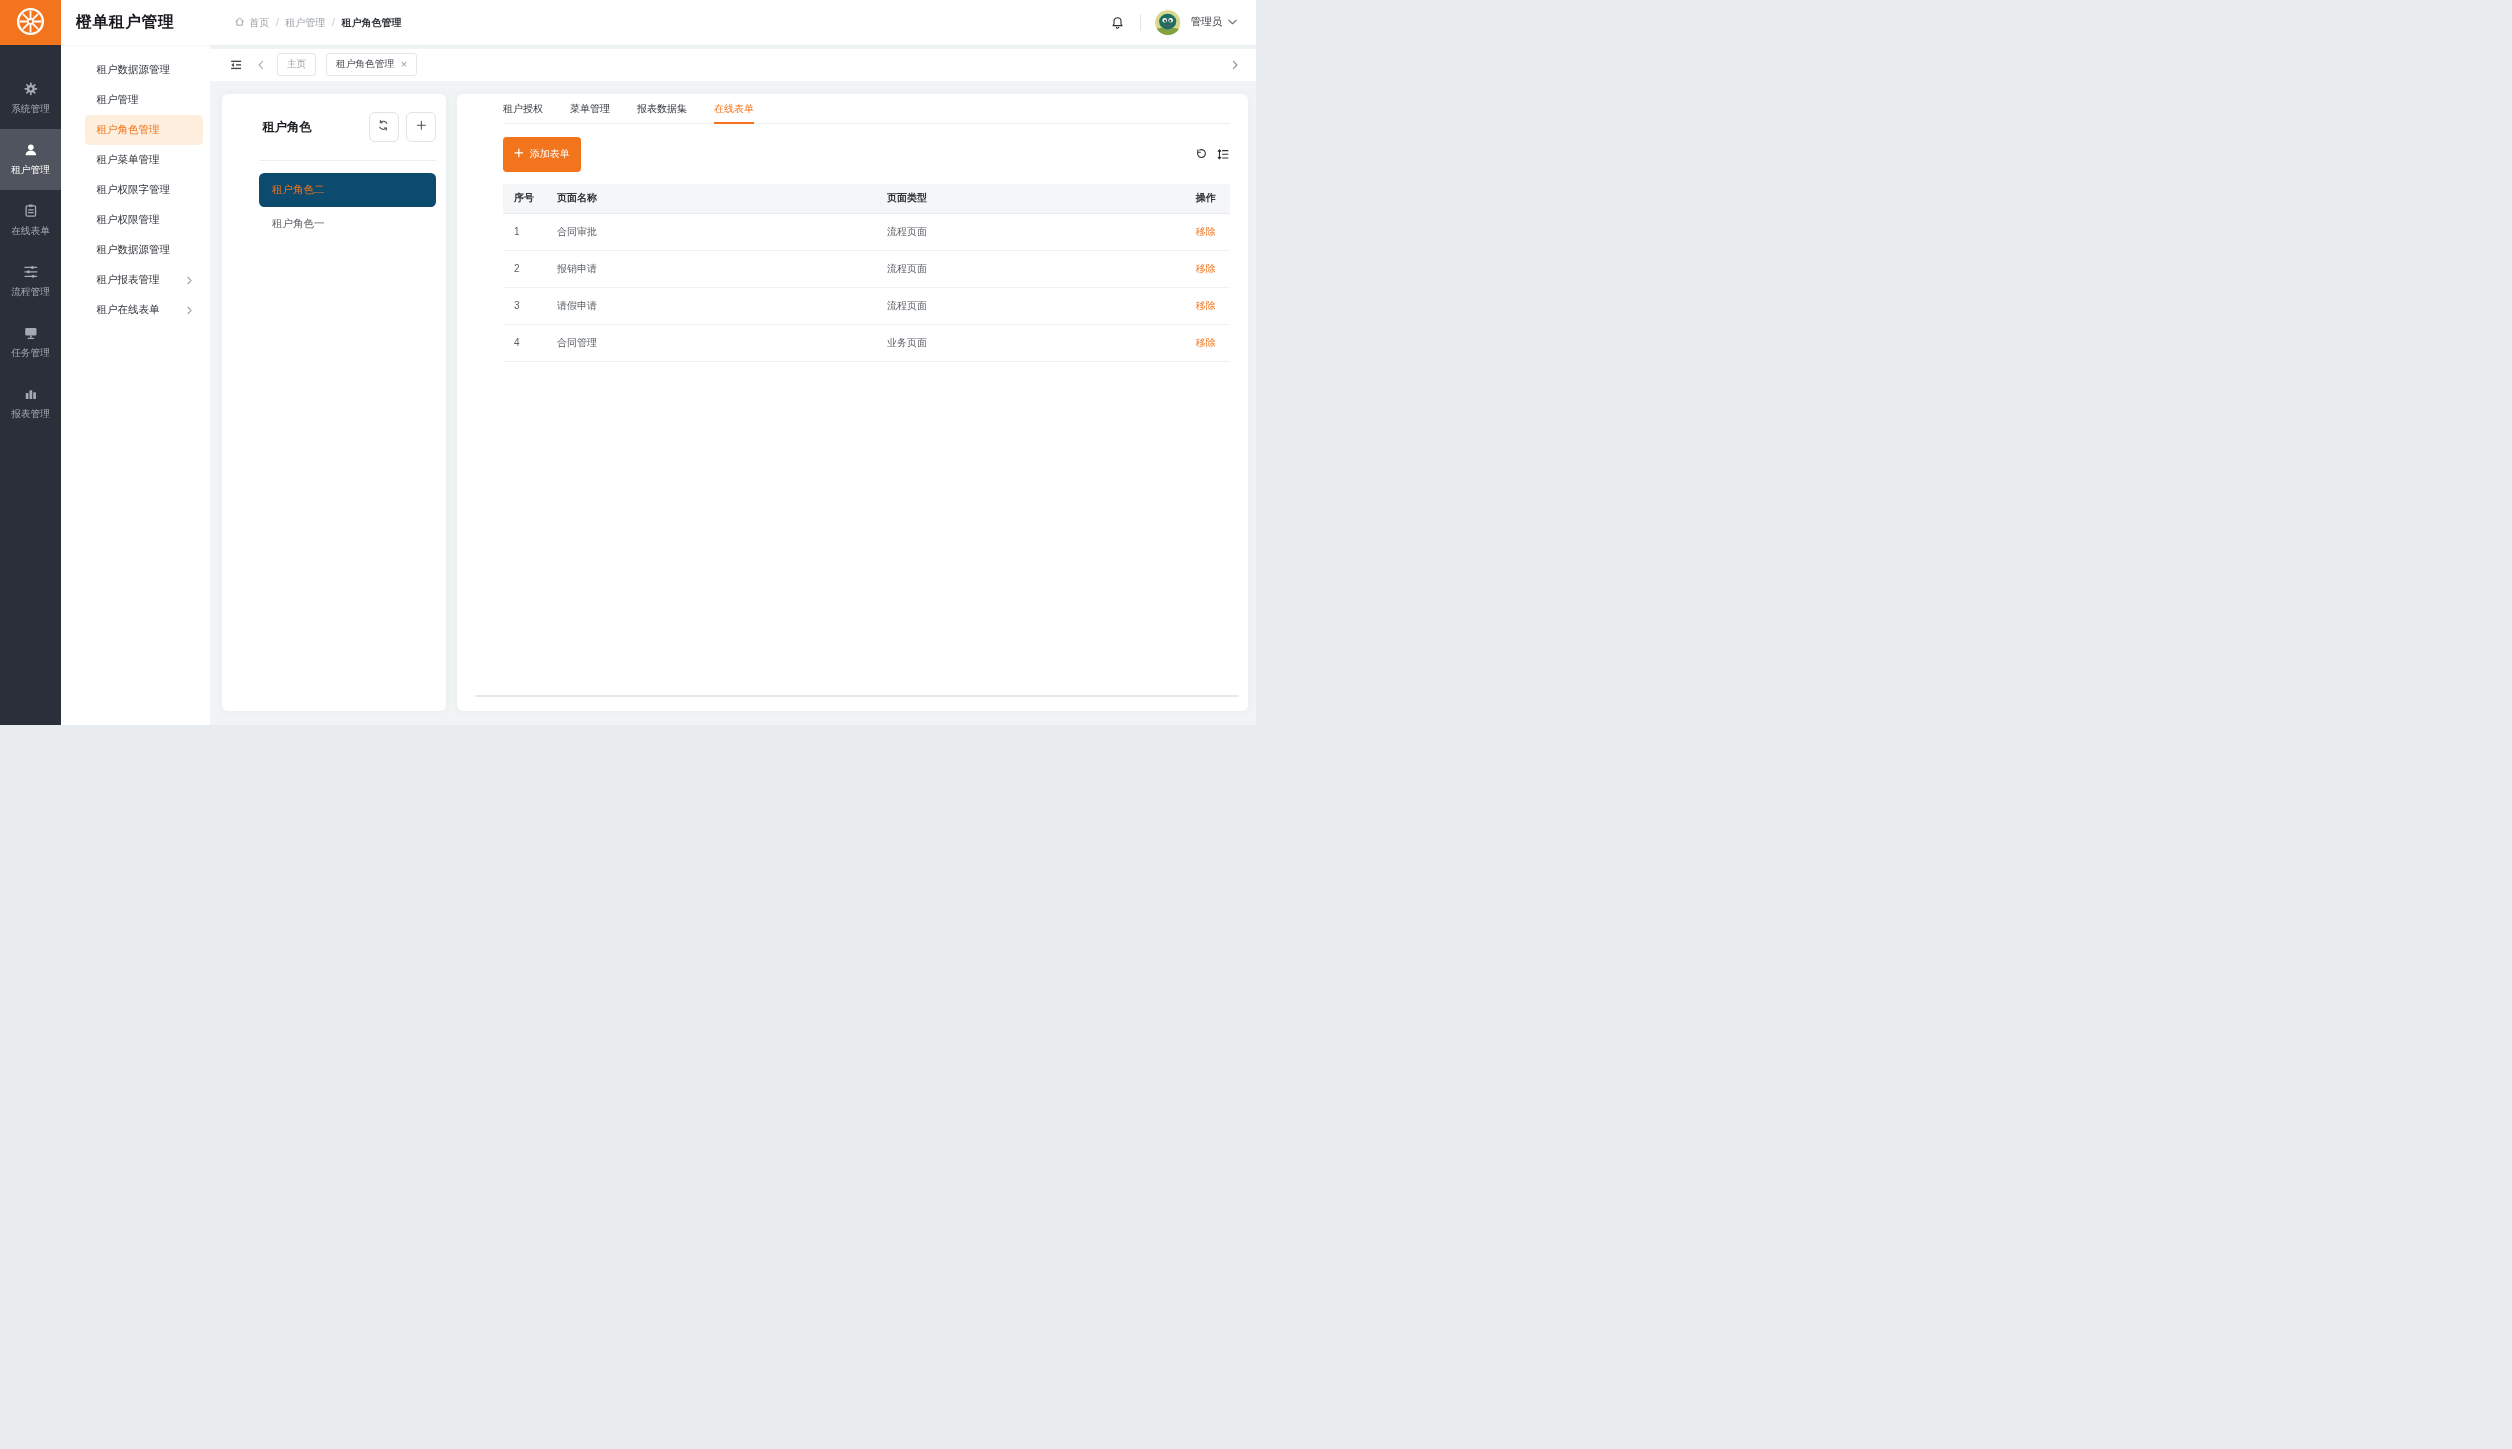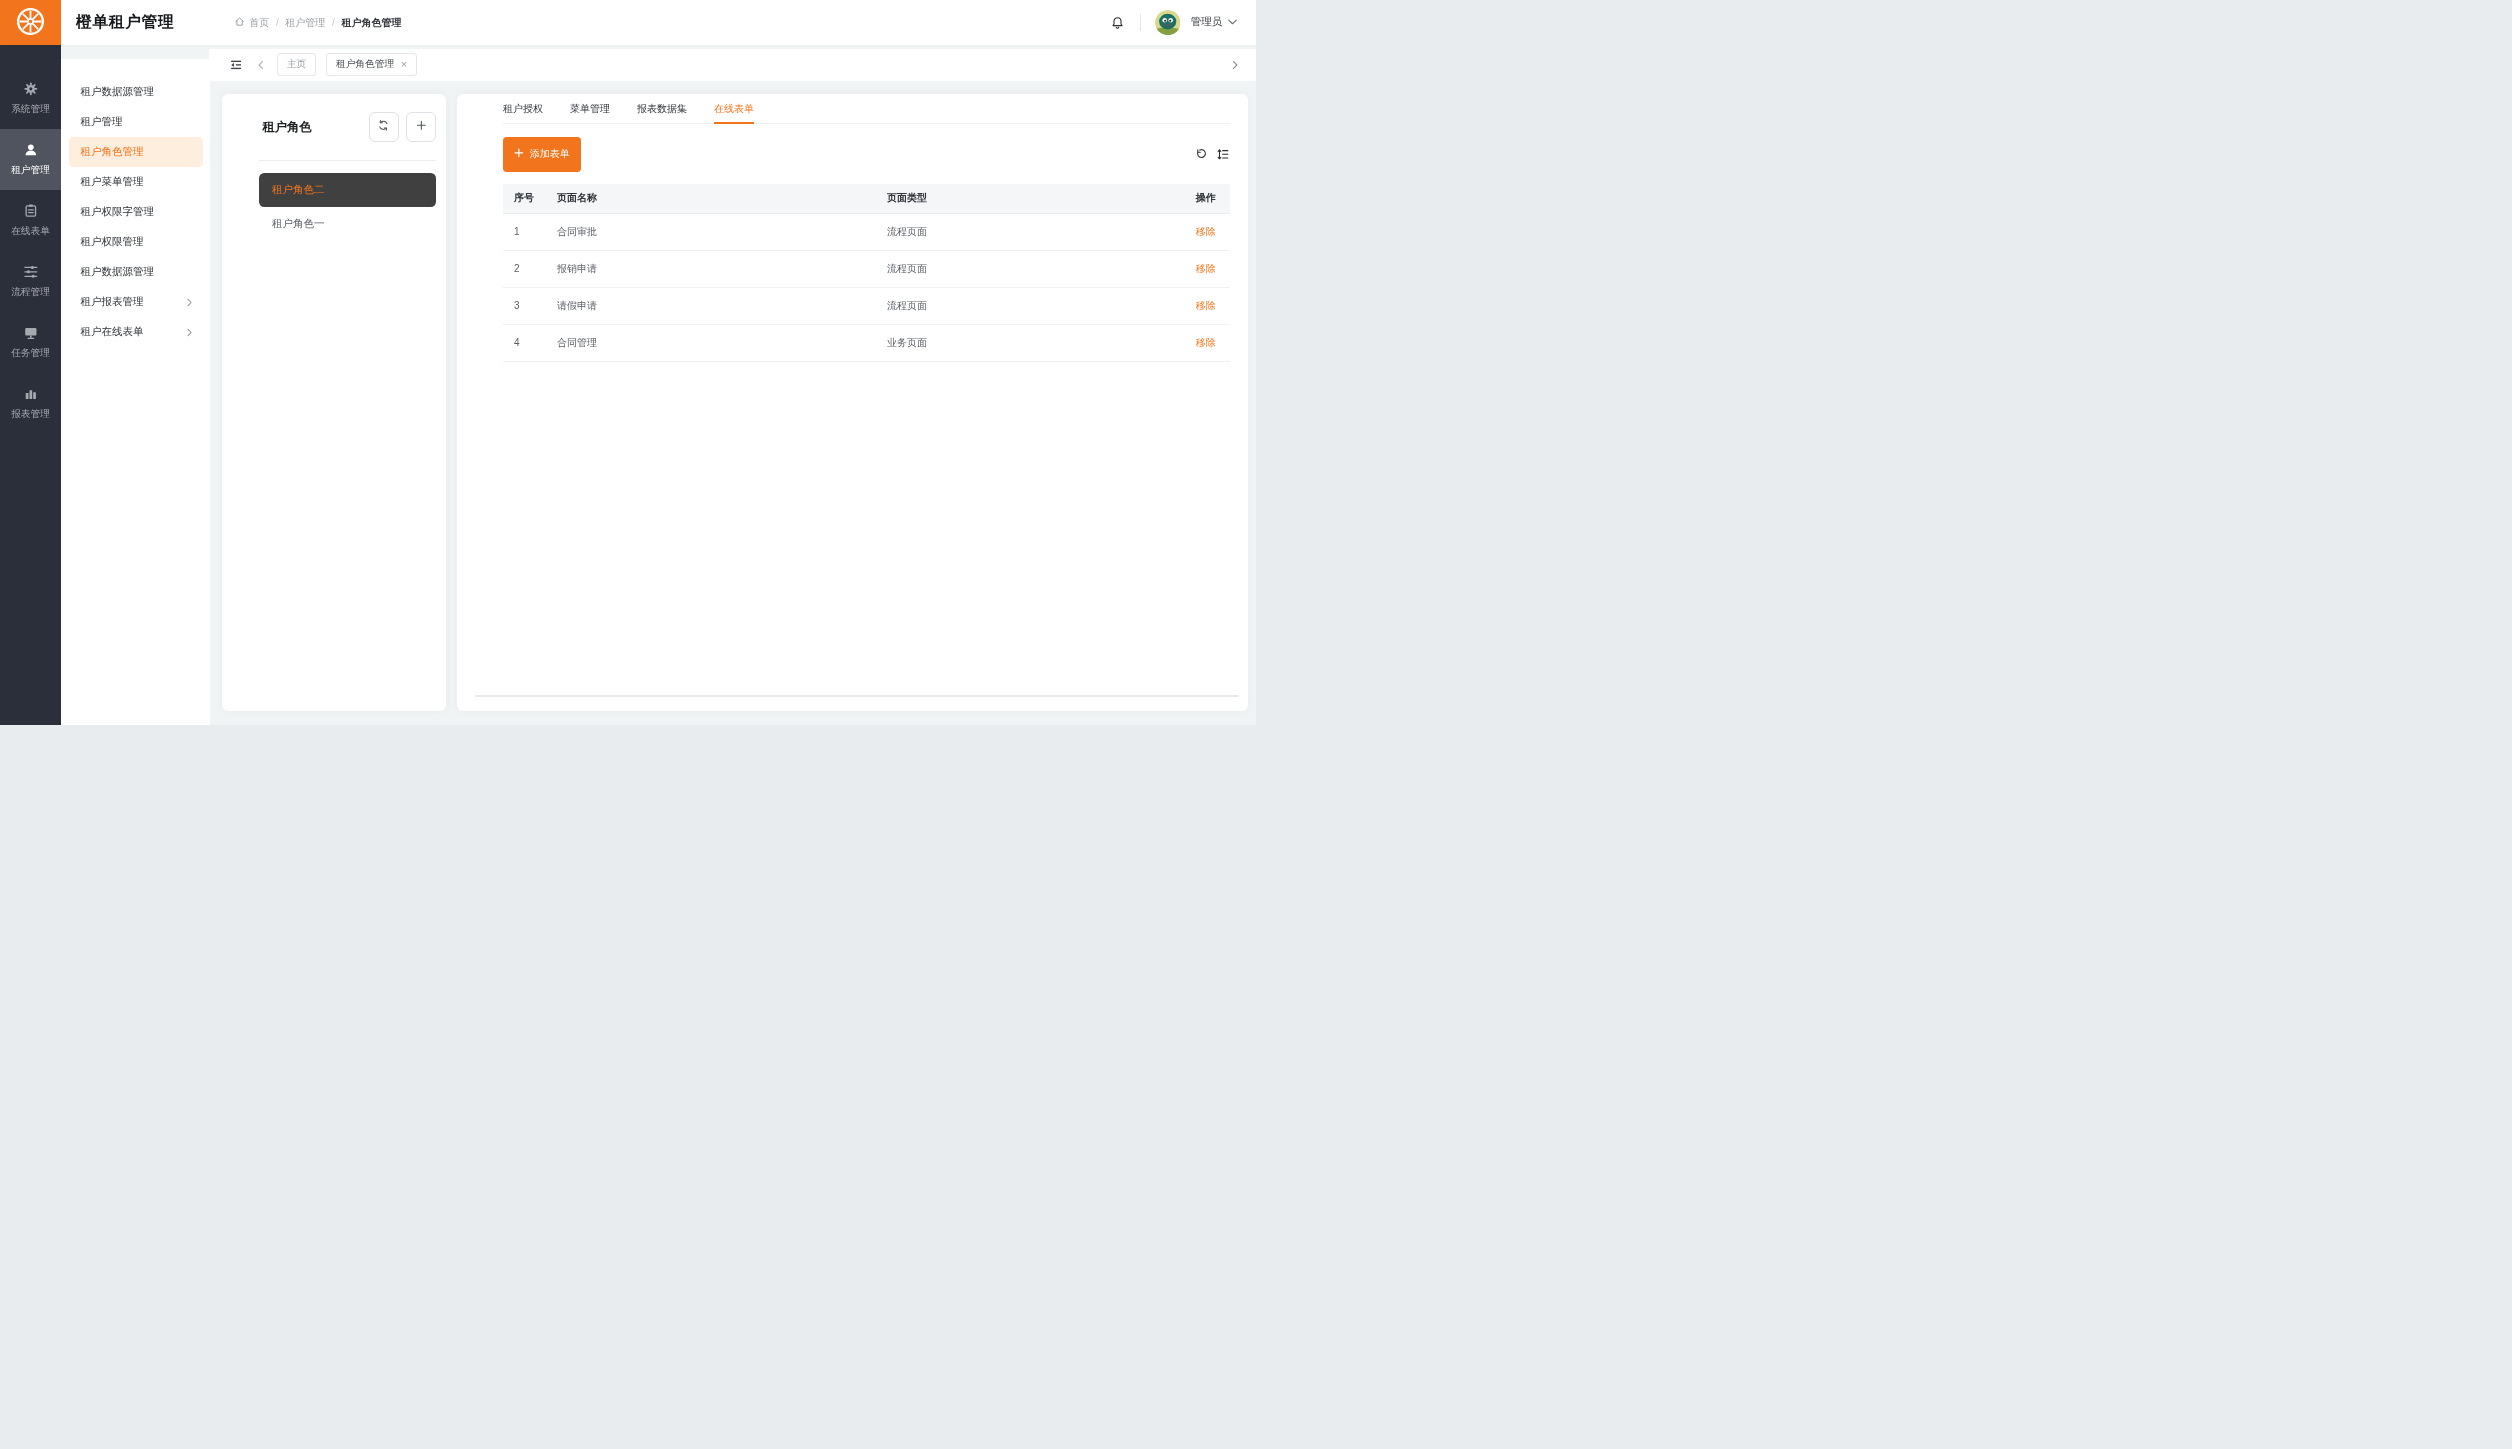--- a/index.html
+++ b/index.html
@@ -24,21 +24,21 @@
   .user-caret { margin-left:5.2px; color:#6b7075; display:flex; }
 
   
   .icon-sidebar { position:absolute; top:45px; left:0; bottom:0; width:61px; background:#2b2f39; padding-top:23px; z-index:5; }
   .side-item { height:61px; display:flex; flex-direction:column; align-items:center; justify-content:center; gap:6px;
                color:#a6a9b0; font-size:9.7px; cursor:pointer; }
   .side-item.active { background:#50545e; color:#fff; }
   .side-item svg { display:block; }
 
   
-  .menu-sidebar { position:absolute; top:59px; left:61px; bottom:0; width:149px; background:#fff; padding-top:18px; z-index:4; }
+  .menu-sidebar { position:absolute; top:37px; left:61px; bottom:0; width:149px; background:#fff; padding-top:18px; z-index:4;padding-left:16px; }
   .menu-item { height:30px; margin:0 7.5px; padding:0 9px 0 12px; display:flex; align-items:center; justify-content:space-between;
                border-radius:4.5px; font-size:10.5px; color:#2f3338; cursor:pointer; white-space:nowrap; }
   .menu-item.active { background:#fdeede; color:#f2741c; }
   .menu-item .arrow { color:#8d9298; display:flex; }
 
   
   .main { position:absolute; top:45px; left:209px; right:0; bottom:0; }
   .tabstrip { margin-top:3.7px; height:32px; background:#fff; display:flex; align-items:center; padding:0 15px 0 20px; }
   .collapse-btn { color:#3f444a; display:flex; cursor:pointer; }
   .nav-arrow { color:#aeb2b7; display:flex; margin-left:12px; cursor:pointer; }
@@ -56,21 +56,21 @@
   .role-panel { width:224px; flex:none; }
   .role-head { height:66px; display:flex; align-items:center; padding:0 9.7px 0 12.7px; }
   .role-title { font-size:12.3px; font-weight:bold; color:#1b1e22; flex:1; }
   .mini-btn { width:30px; height:30px; border:0.7px solid #dfe2e6; border-radius:6px; background:#fff;
               display:flex; align-items:center; justify-content:center; color:#4e5359; cursor:pointer; }
   .mini-btn + .mini-btn { margin-left:7.5px; }
   .role-divider { height:0.7px; background:#ebedf0; margin:0 9.7px; }
   .role-list { padding:12px 9.7px; }
   .role-item { height:34px; border-radius:5.2px; display:flex; align-items:center; padding-left:12.7px;
                font-size:10.5px; color:#5a5f66; cursor:pointer; }
-  .role-item.active { background:#404040; color:#f2741c; }
+  .role-item.active { background:#0c4a6e; color:#f2741c; }
 
   
   .detail-panel { flex:1; min-width:0; }
   .ptabs { margin:0 18px; display:flex; border-bottom:0.7px solid #efeff2; height:30px; }
   .ptab { margin-right:27px; font-size:10px; color:#2f3338; display:flex; align-items:center; cursor:pointer; position:relative; }
   .ptab.active { color:#f2741c; }
   .ptab.active::after { content:""; position:absolute; left:0; right:0; bottom:-0.7px; height:1.5px; background:#f2741c; }
 
   .toolbar { margin:12.7px 18px 12px; display:flex; align-items:center; }
   .add-btn { height:35px; background:#f2741c; color:#fff; border:none; border-radius:3.7px; padding:0 11.2px;

